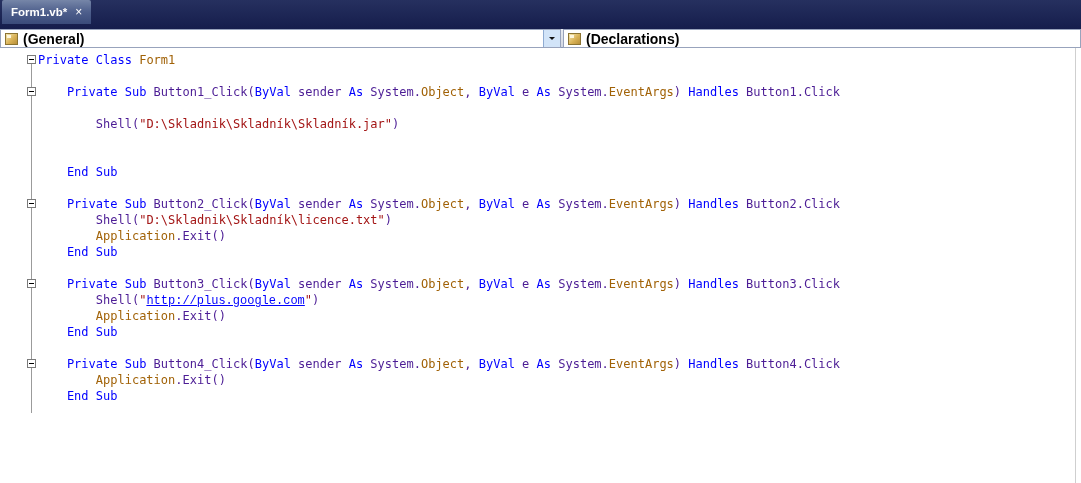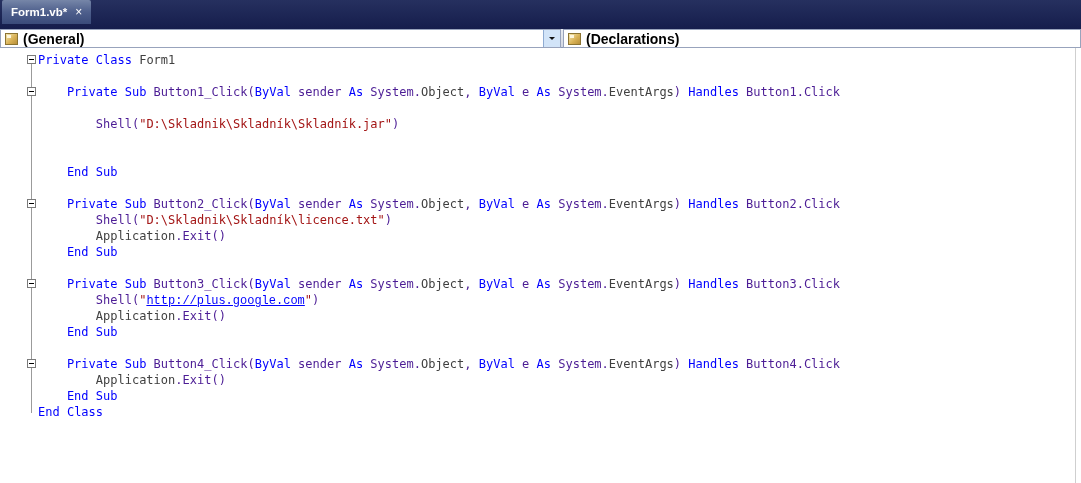--- a/index.html
+++ b/index.html
@@ -42,21 +42,21 @@
             font-family:"DejaVu Sans Mono", monospace; font-size:12px;
             padding-top:4px; }
   .code-line { display:flex; height:16px; line-height:16px; white-space:pre; }
   .gutter { flex:0 0 38px; position:relative; }
   .fold-box { position:absolute; left:27px; top:3px; width:9px; height:9px;
               border:1px solid #7a7a7a; background:#fff; z-index:2; }
   .fold-box::after { content:''; position:absolute; left:1px; top:3px;
                      width:5px; height:1px; background:#000; }
   .code-text { flex:1; }
   .tok-k { color:#0000ff; }
-  .tok-t { color:#404040; }
+  .tok-t { color:#a16207; }
   .tok-s { color:#a31515; }
   .tok-u { color:#0000ff; text-decoration:underline; cursor:pointer;font-family:Liberation Mono, monospace; }
   .tok-p { color:#4c1d95; }
   .outline-line { position:absolute; left:31px; top:16px; width:1px;
                   height:349px; background:#9b9b9b; z-index:1; }
   .right-divider { position:absolute; right:5px; top:0; bottom:0; width:1px;
                    background:#cfcfcf; }
 </style>
 </head>
 <body>
@@ -98,16 +98,15 @@
       <div class="code-line"><span class="gutter"></span><span class="code-text" style="padding-left: 4ch;"><span class="tok-k">End</span><span class="tok-p"> </span><span class="tok-k">Sub</span></span></div>
       <div class="code-line"><span class="gutter"></span><span class="code-text" style="padding-left: 0ch;"></span></div>
       <div class="code-line"><span class="gutter"><span class="fold-box"></span></span><span class="code-text" style="padding-left: 4ch;"><span class="tok-k">Private</span><span class="tok-p"> </span><span class="tok-k">Sub</span><span class="tok-p"> Button3_Click(</span><span class="tok-k">ByVal</span><span class="tok-p"> sender </span><span class="tok-k">As</span><span class="tok-p"> System.</span><span class="tok-t">Object</span><span class="tok-p">, </span><span class="tok-k">ByVal</span><span class="tok-p"> e </span><span class="tok-k">As</span><span class="tok-p"> System.</span><span class="tok-t">EventArgs</span><span class="tok-p">) </span><span class="tok-k">Handles</span><span class="tok-p"> Button3.Click</span></span></div>
       <div class="code-line"><span class="gutter"></span><span class="code-text" style="padding-left: 8ch;"><span class="tok-p">Shell(</span><span class="tok-s">"</span><span class="tok-u">http://plus.google.com</span><span class="tok-s">"</span><span class="tok-p">)</span></span></div>
       <div class="code-line"><span class="gutter"></span><span class="code-text" style="padding-left: 8ch;"><span class="tok-t">Application</span><span class="tok-p">.Exit()</span></span></div>
       <div class="code-line"><span class="gutter"></span><span class="code-text" style="padding-left: 4ch;"><span class="tok-k">End</span><span class="tok-p"> </span><span class="tok-k">Sub</span></span></div>
       <div class="code-line"><span class="gutter"></span><span class="code-text" style="padding-left: 0ch;"></span></div>
       <div class="code-line"><span class="gutter"><span class="fold-box"></span></span><span class="code-text" style="padding-left: 4ch;"><span class="tok-k">Private</span><span class="tok-p"> </span><span class="tok-k">Sub</span><span class="tok-p"> Button4_Click(</span><span class="tok-k">ByVal</span><span class="tok-p"> sender </span><span class="tok-k">As</span><span class="tok-p"> System.</span><span class="tok-t">Object</span><span class="tok-p">, </span><span class="tok-k">ByVal</span><span class="tok-p"> e </span><span class="tok-k">As</span><span class="tok-p"> System.</span><span class="tok-t">EventArgs</span><span class="tok-p">) </span><span class="tok-k">Handles</span><span class="tok-p"> Button4.Click</span></span></div>
       <div class="code-line"><span class="gutter"></span><span class="code-text" style="padding-left: 8ch;"><span class="tok-t">Application</span><span class="tok-p">.Exit()</span></span></div>
       <div class="code-line"><span class="gutter"></span><span class="code-text" style="padding-left: 4ch;"><span class="tok-k">End</span><span class="tok-p"> </span><span class="tok-k">Sub</span></span></div>
-      <div class="code-line"><span class="gutter"></span><span class="code-text" style="padding-left: 0ch;"><span class="tok-k">End</span><span class="tok-p"> </span><span class="tok-k">Class</span></span></div>
     </div>
   <div class="right-divider"></div>
 </div>
 
 </body></html>

